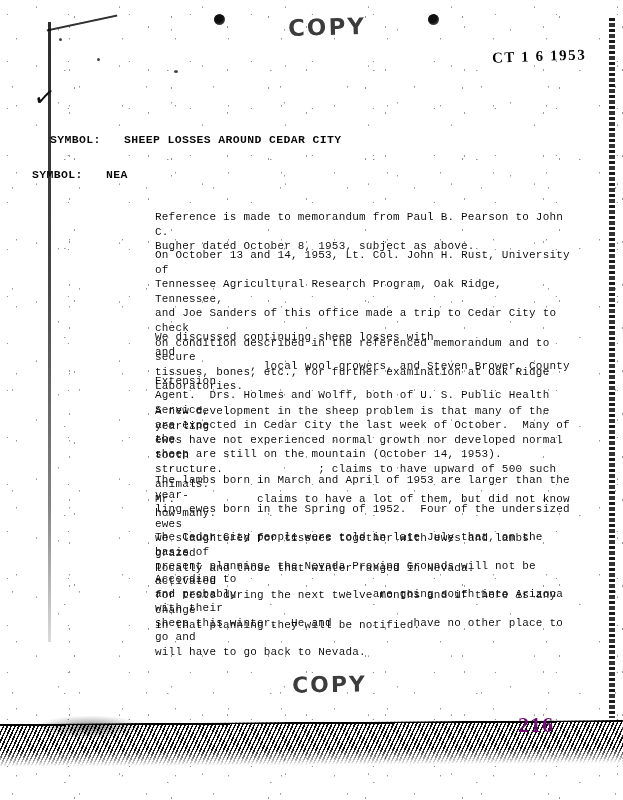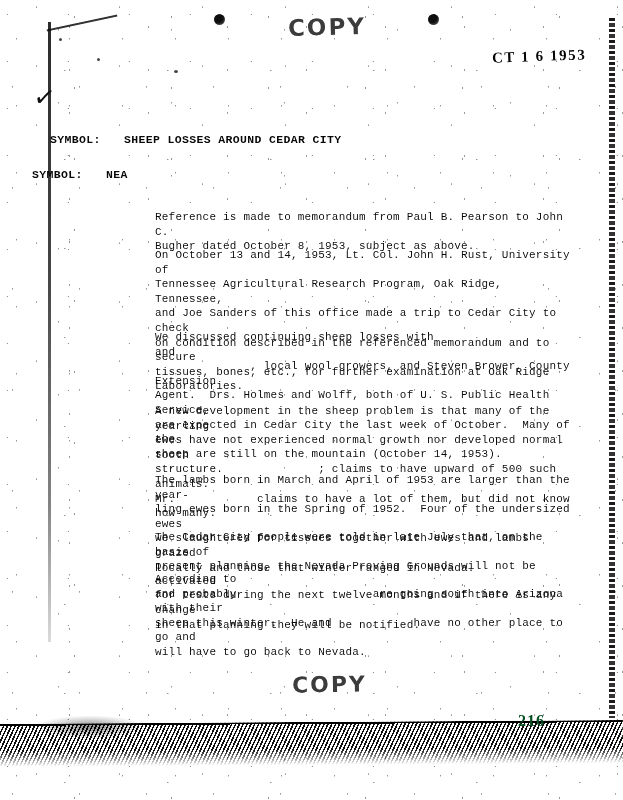--- a/index.html
+++ b/index.html
@@ -165,24 +165,24 @@
     line-height: 14.6px;
     letter-spacing: .2px;
     white-space: pre-wrap;
     text-align: left;
   }
 
   .page-number {
     position: absolute;
     left: 518px; top: 712px;
     font-family: "Liberation Serif", serif;
-    font-size: 16px;
+    font-size: 22px;
     font-weight: 700;
     letter-spacing: 1px;
-    color: #14532d;
+    color: #701a75;
   }
 </style>
 </head>
 <body>
 
 <div id="page">
 
   <div class="scan-noise"></div>
   <div class="edge-left"></div>
   <div class="edge-right"></div>

